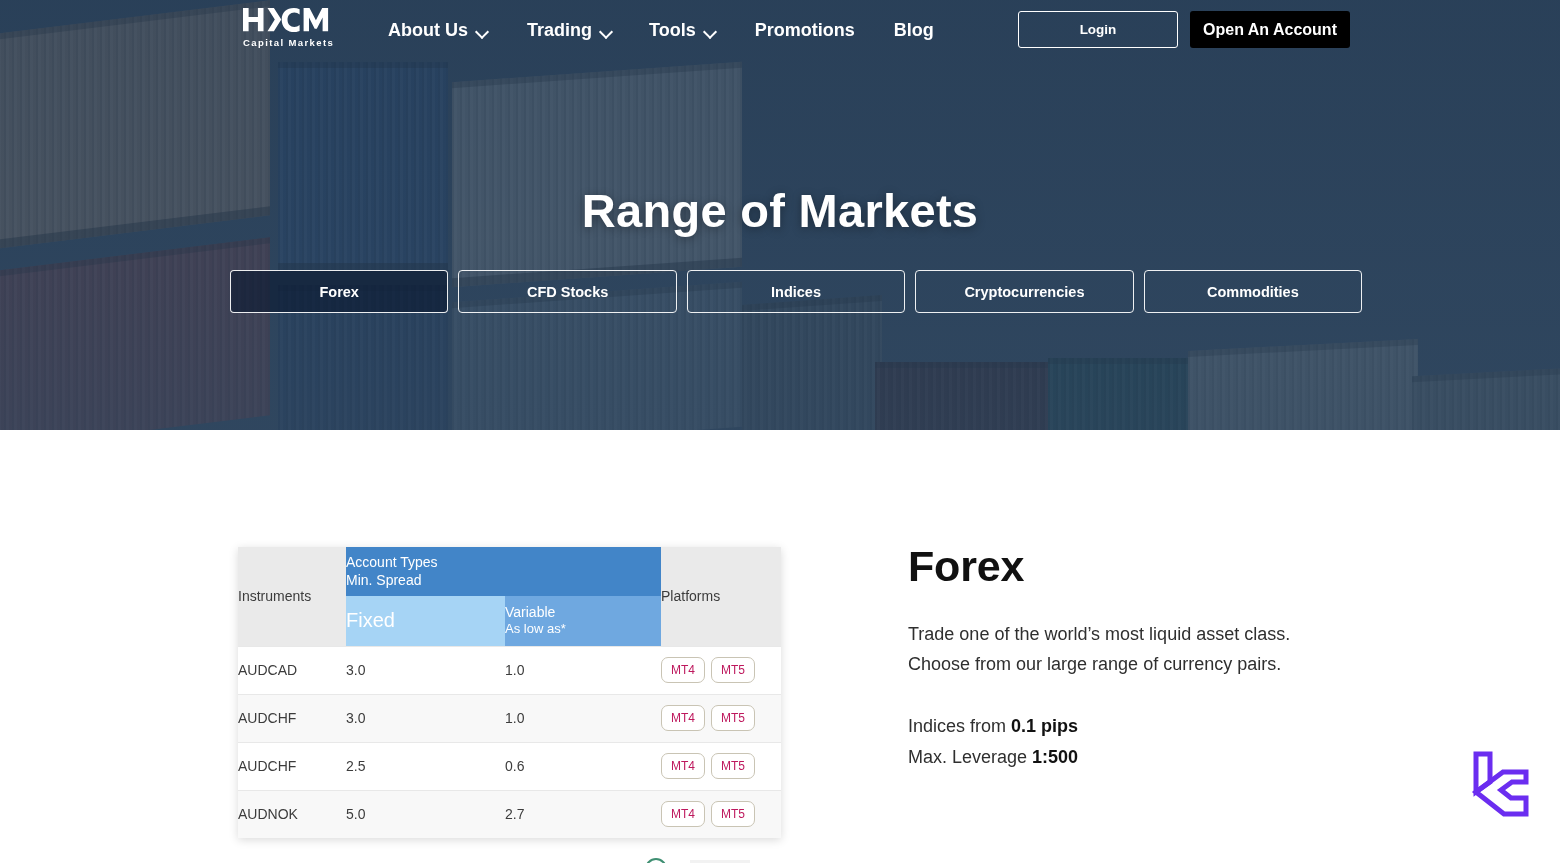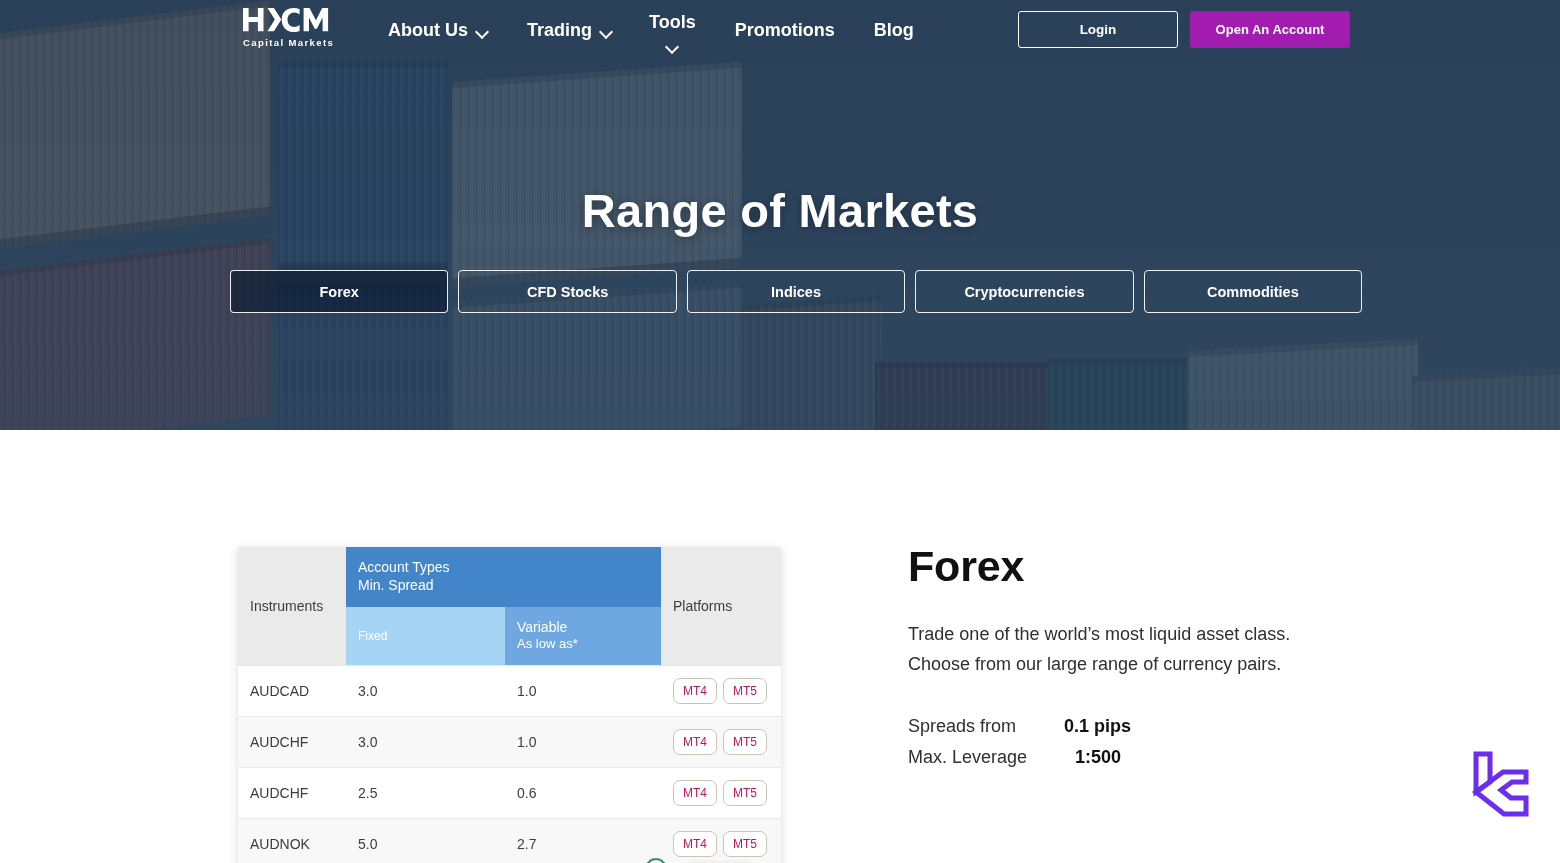--- a/index.html
+++ b/index.html
@@ -101,21 +101,21 @@
     gap: 9px;
     color: #ffffff;
     font-size: 18px;
     font-weight: 700;
     text-decoration: none;
     white-space: nowrap;
     cursor: pointer;
   }
   .nav-gap-1 { margin-right: 39px; }
   .nav-gap-2 { margin-right: 37px; }
-  .nav-gap-3 { margin-right: 39px; flex-direction: column; }
+  .nav-gap-3 { margin-right: 39px; }
   .nav-gap-4 { margin-right: 39px; }
   .chev {
     display: inline-block;
     width: 11px;
     height: 7px;
     position: relative;
   }
   .chev::before {
     content: "";
     position: absolute;
@@ -142,23 +142,23 @@
     font-size: 13.5px;
     font-weight: 700;
     font-family: "Liberation Sans", sans-serif;
     cursor: pointer;
   }
   .btn-open {
     width: 160px;
     height: 37px;
     border: none;
     border-radius: 3px;
-    background: #a21caf;
-    color: #ffffff;
-    font-size: 13px;
+    background: #000000;
+    color: #ffffff;
+    font-size: 16px;
     font-weight: 700;
     font-family: "Liberation Sans", sans-serif;
     cursor: pointer;
   }
 
   
   .hero-title {
     position: absolute;
     top: 183px;
     left: 0;
@@ -213,21 +213,21 @@
     left: 238px;
     top: 117px;
     width: 543px;
     background: #ffffff;
     box-shadow: 0 2px 9px rgba(0,0,0,0.15);
     border-collapse: collapse;
     table-layout: fixed;
     font-family: "Liberation Sans", sans-serif;
   }
   .spread-table td, .spread-table th {
-    padding: 12px;
+    padding: 0;
     text-align: left;
     font-weight: 400;
   }
   .col-inst  { width: 108px; }
   .col-fixed { width: 159px; }
   .col-var   { width: 156px; }
   .col-plat  { width: 120px; }
 
   .th-inst, .th-plat {
     background: #eaeaea;
@@ -241,21 +241,21 @@
     color: #ffffff;
     font-size: 14px;
     text-align: center;
     line-height: 1.28;
     height: 49px;
     vertical-align: middle;
   }
   .th-fixed {
     background: #a6d4f5;
     color: #ffffff;
-    font-size: 12px;
+    font-size: 20px;
     text-align: center;
     height: 50px;
     vertical-align: middle;
   }
   .th-var {
     background: #6fa8e0;
     color: #ffffff;
     font-size: 14px;
     text-align: center;
     height: 50px;
@@ -314,21 +314,21 @@
     line-height: 1.68;
     color: #2f2f2f;
     width: 385px;
   }
   .market-specs {
     margin-top: 32px;
     font-size: 18px;
     line-height: 1.67;
     color: #2f2f2f;
   }
-  .market-specs b { font-weight: 700; color: #111; margin-left: 43px; }
+  .market-specs b { font-weight: 700; color: #111; }
 
   
   .brand-mark {
     position: absolute;
     right: 30px;
     top: 320px;
     width: 68px;
     height: 72px;
   }
 
@@ -511,21 +511,21 @@
         </td>
       </tr>
     </tbody>
   </table>
 
   <section class="market-info">
     <h2>Forex</h2>
     <p class="market-desc">Trade one of the world’s most liquid asset class. Choose from our large range of currency pairs.</p>
     <div class="market-specs">
       <div>
-        <span>Spreads from </span><b>0.1 pips</b>
+        <span>Indices from </span><b>0.1 pips</b>
       </div>
       <div>
         <span>Max. Leverage </span><b>1:500</b>
       </div>
     </div>
   </section>
 
   <div class="brand-mark">
     <svg width="68" height="72" viewBox="0 0 68 72" aria-hidden="true">
       <g fill="none" stroke="#6b2df0" stroke-width="5">

